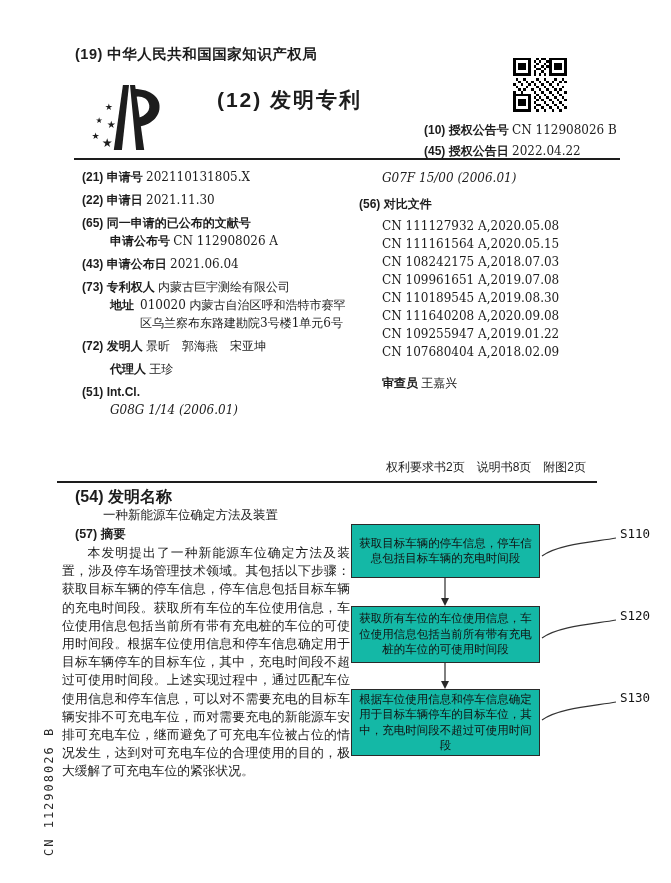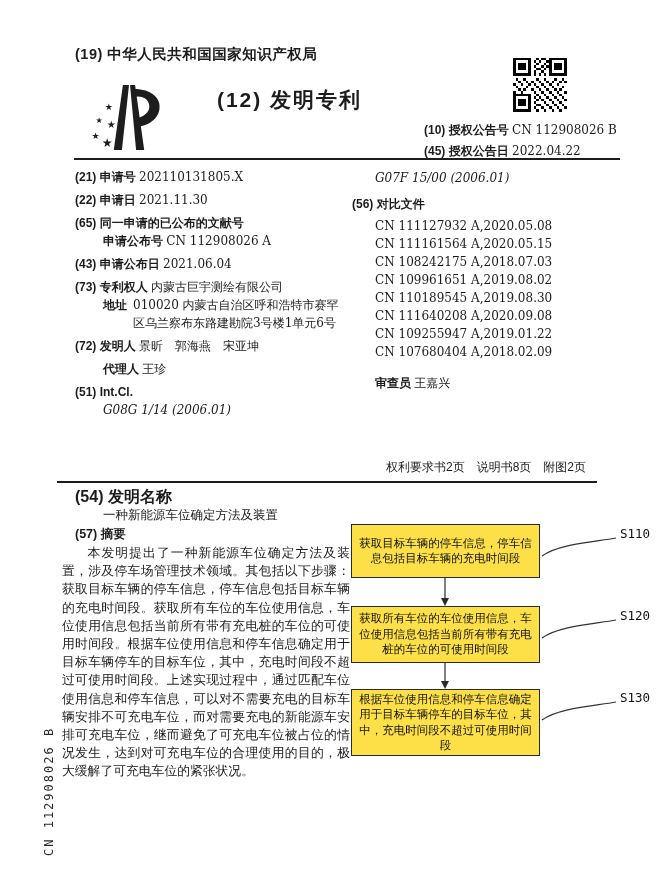--- a/index.html
+++ b/index.html
@@ -11,21 +11,21 @@
   .lbl { font-weight:700; }
   .val { font-family:"DejaVu Serif", serif; }
   .office { position:absolute; left:75px; top:45px; font-size:14.5px; font-weight:700; letter-spacing:.5px; }
   .logo { position:absolute; left:88px; top:80px; width:82px; height:76px; }
   .doc-type { position:absolute; left:0; top:86px; width:579px; text-align:center; font-size:21px; font-weight:700; letter-spacing:2px; }
   .qr { position:absolute; left:513px; top:57px; width:54px; height:55px; }
   .grant-block { position:absolute; left:424px; top:120px; font-size:12px; line-height:21px; white-space:nowrap; }
   .rule-1 { position:absolute; left:74px; top:158px; width:546px; height:2px; background:#1d1d1d; }
   .rule-2 { position:absolute; left:57px; top:481px; width:540px; height:2px; background:#1d1d1d; }
 
-  .col { position:absolute; top:168px; font-size:12px; line-height:18px; }
+  .col { position:absolute; top:168px; font-size:12px; line-height:18px;margin-left:7px; }
   .col-left  { left:75px;  width:272px; }
   .col-right { left:352px; width:270px; }
   .row { margin-bottom:5px; }
   .indent { padding-left:28px; }
   .hang { display:flex; }
   .hang .lbl { flex:0 0 auto; margin-right:6px; }
   .hang .val { flex:1 1 auto; }
   .intcl { font-family:"DejaVu Serif", serif; font-style:italic; }
   .cite-list { padding-left:23px; font-family:"DejaVu Serif", serif; line-height:18px; }
   .examiner-row { margin-top:13px; padding-left:23px; }
@@ -36,21 +36,21 @@
   .abstract-label { position:absolute; left:75px; top:526px; font-size:12.5px; font-weight:700; }
   .abstract {
     position:absolute; left:62px; top:544px; width:288px;
     font-family:"DejaVu Serif", serif; font-size:12.8px; line-height:18.2px;
     text-align:justify; text-indent:2em;
   }
 
   .flowchart { position:absolute; left:344px; top:516px; width:322px; height:240px; }
   .fc-svg { position:absolute; left:0; top:0; width:322px; height:240px; }
   .fc-box {
-    position:absolute; left:7px; width:189px; border:1.3px solid #2a2a2a; background:#fde047;
+    position:absolute; left:7px; width:189px; border:1.3px solid #2a2a2a; background:#14b8a6;
     display:flex; align-items:center; justify-content:center; text-align:center;
     font-size:11.5px; line-height:15.5px; padding:8px 5px; color:#111;
   }
   .fc-box-1 { top:8px;   height:54px; }
   .fc-box-2 { top:90px;  height:57px; }
   .fc-box-3 { top:173px; height:67px; }
   .fc-label { position:absolute; left:276px; font-size:12.5px; font-family:"DejaVu Sans Mono", monospace; color:#111; }
   .fc-label-1 { top:10px; } .fc-label-2 { top:92px; } .fc-label-3 { top:174px; }
 
   .side-code {
@@ -157,21 +157,21 @@
   </div>
 
   <div class="col col-right">
     <div class="row indent intcl" style="margin-top:1px; padding-left:23px;">G07F 15/00 (2006.01)</div>
     <div class="row" style="margin-top:8px;">
       <div class="lbl">(56) 对比文件</div>
       <div class="cite-list" style="margin-top:4px;">
         <div>CN 111127932 A,2020.05.08</div>
         <div>CN 111161564 A,2020.05.15</div>
         <div>CN 108242175 A,2018.07.03</div>
-        <div>CN 109961651 A,2019.08.02</div>
+        <div>CN 109961651 A,2019.07.08</div>
         <div>CN 110189545 A,2019.08.30</div>
         <div>CN 111640208 A,2020.09.08</div>
         <div>CN 109255947 A,2019.01.22</div>
         <div>CN 107680404 A,2018.02.09</div>
       </div>
     </div>
     <div class="examiner-row">
       <span class="lbl">审查员</span>
       <span>王嘉兴</span>
     </div>

